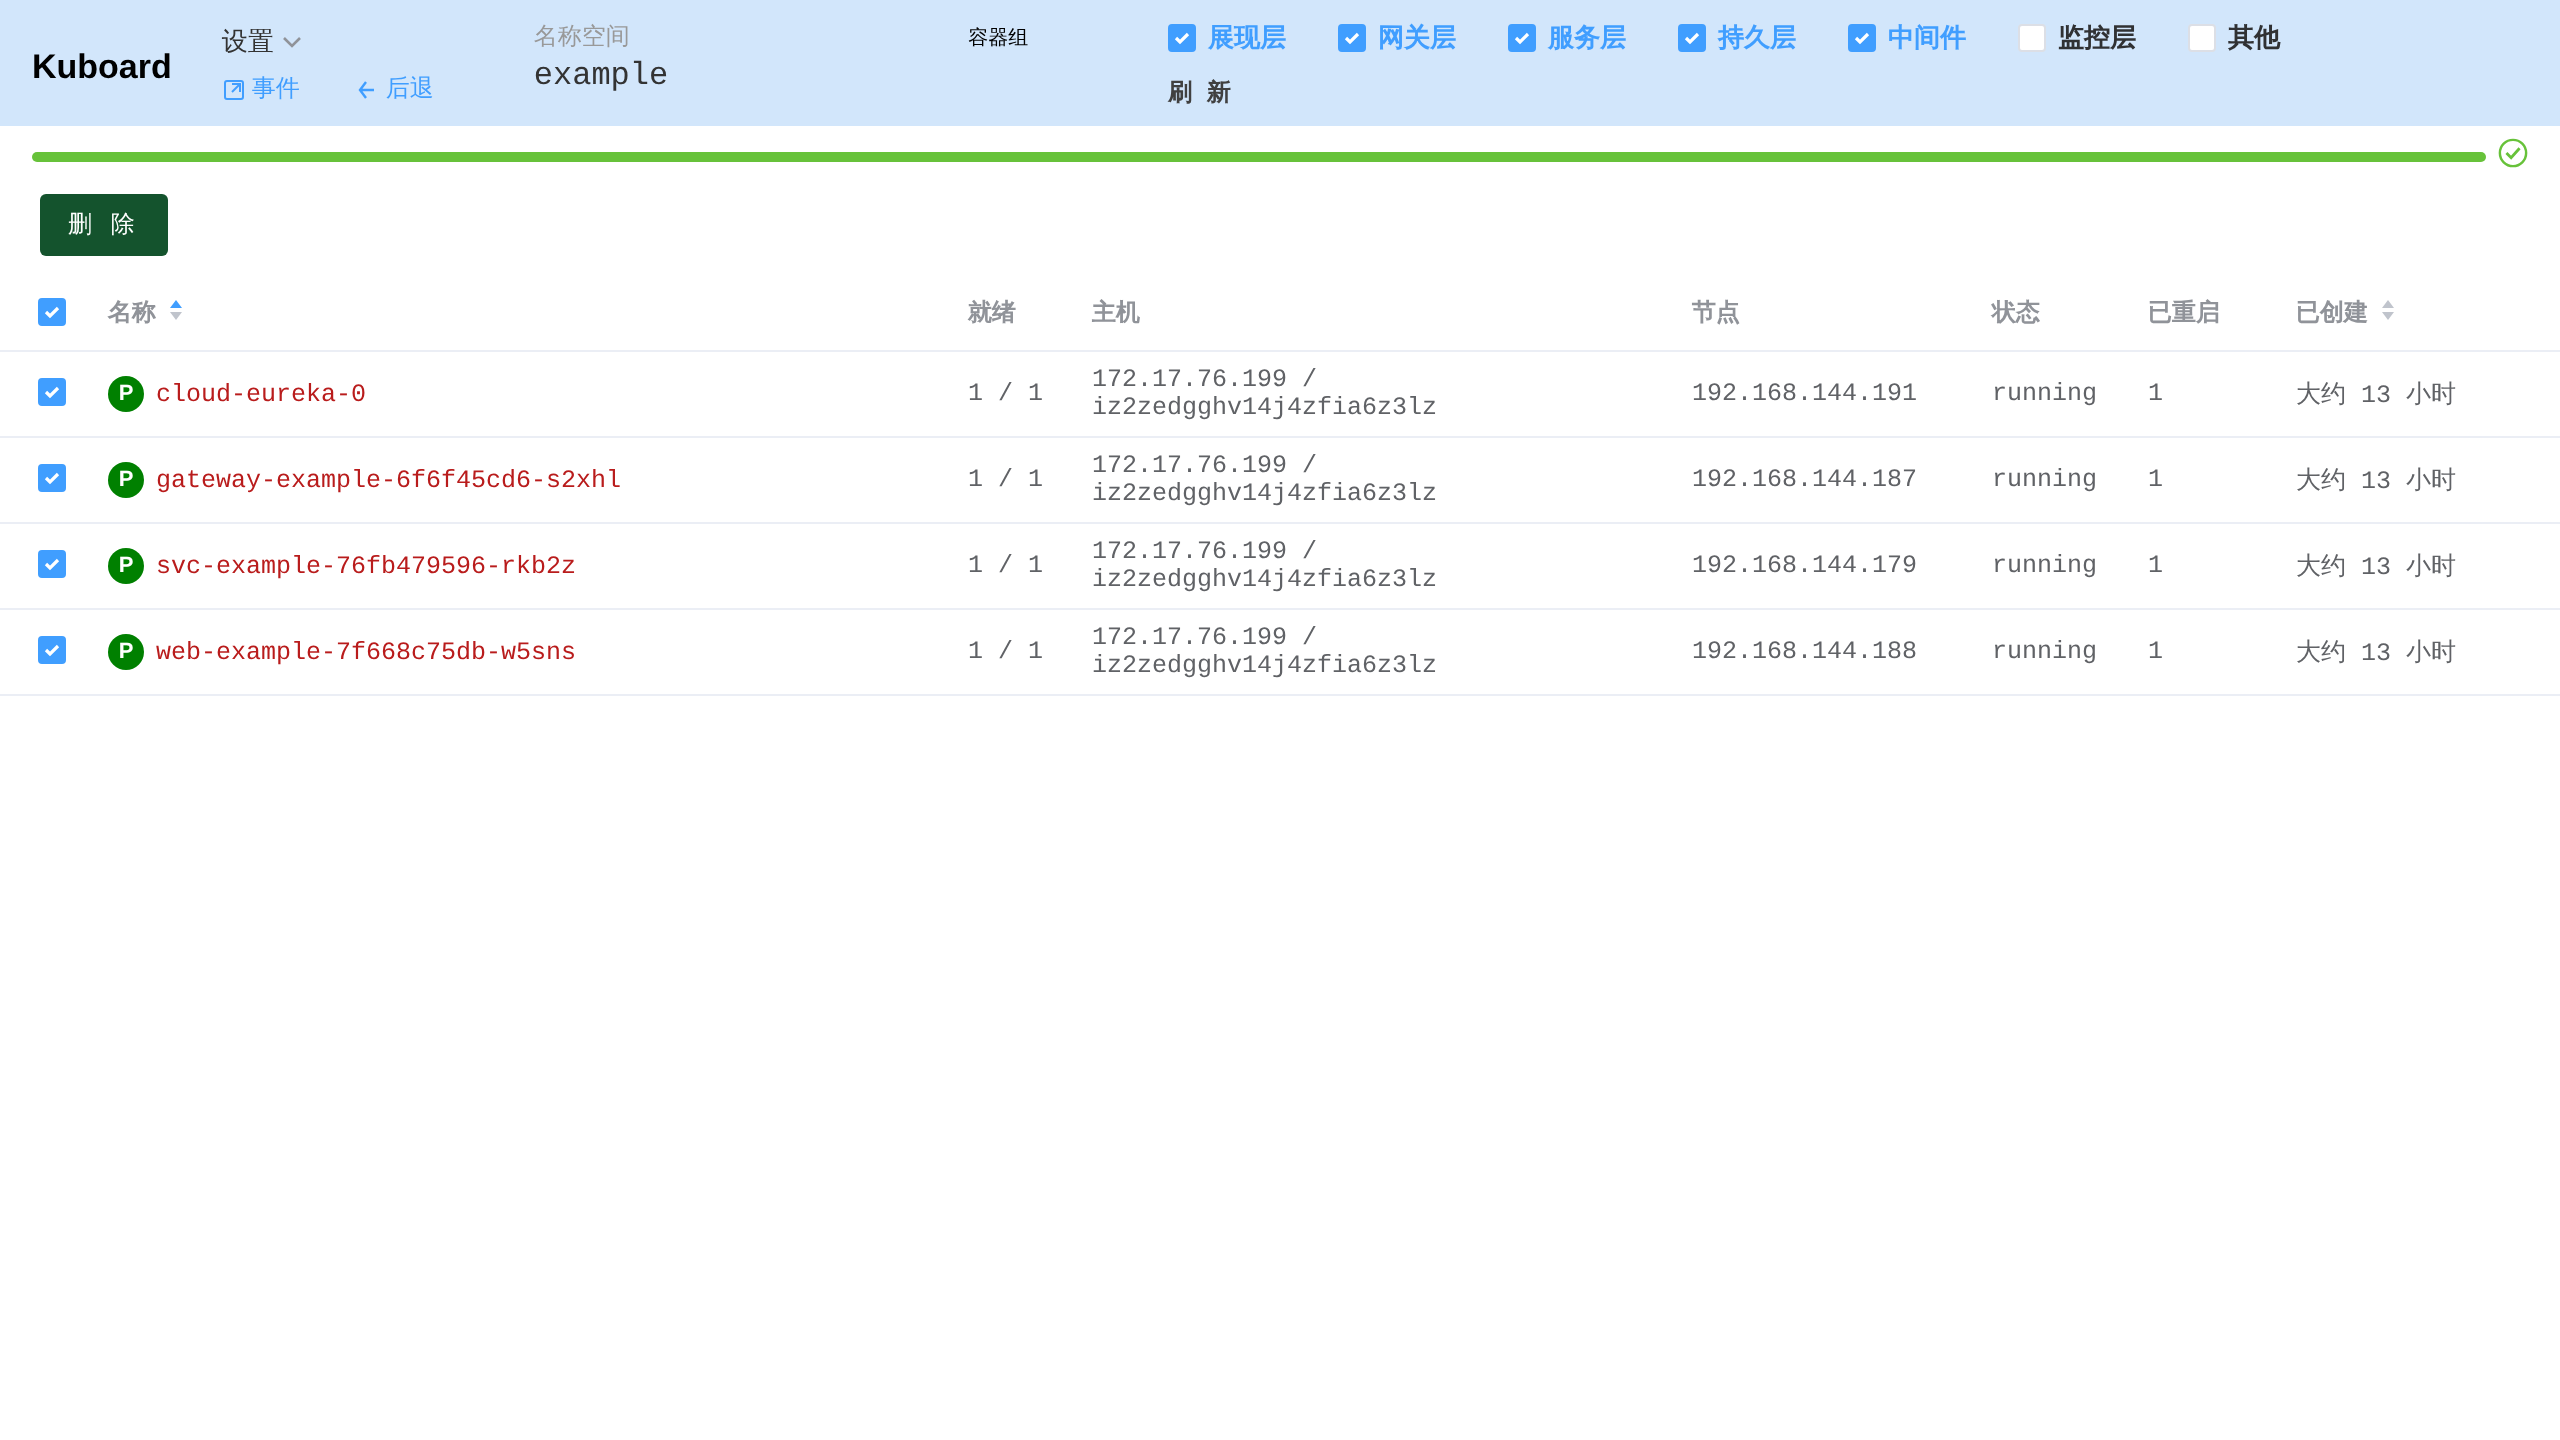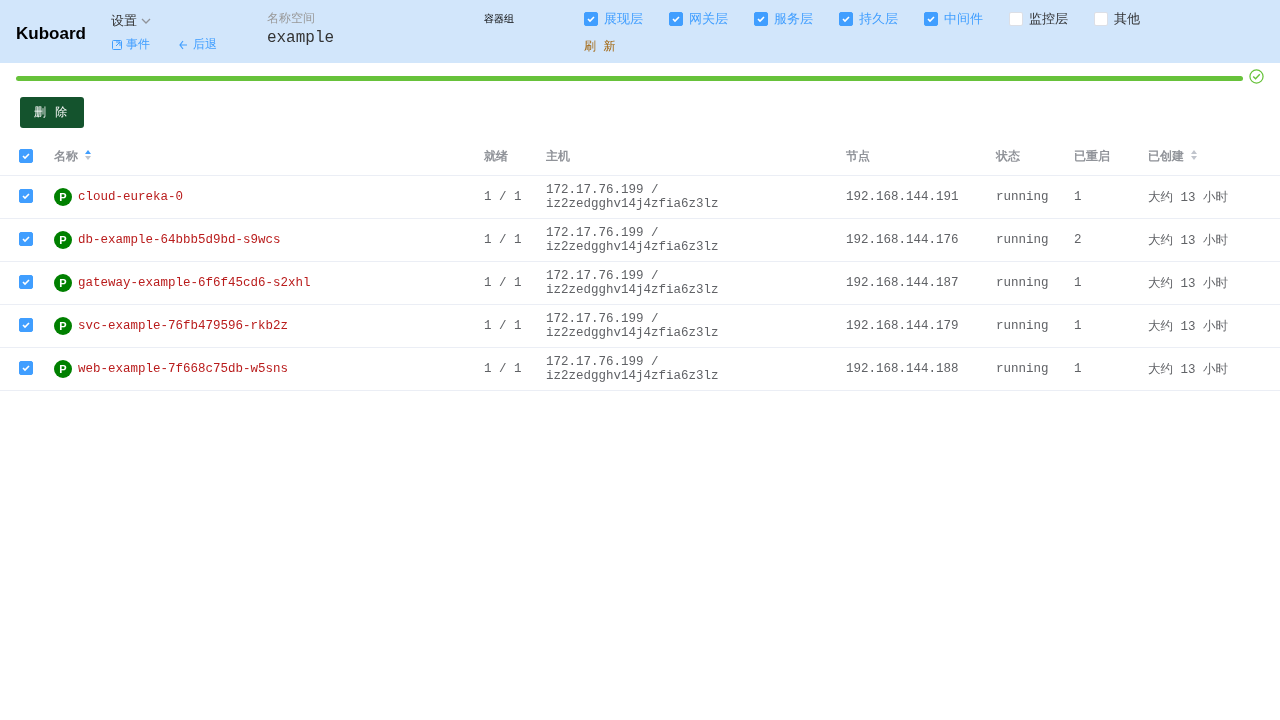--- a/index.html
+++ b/index.html
@@ -76,20 +76,21 @@
       font-size: 10px;
       color: #000;
       padding-top: 2px;
       margin-left: 130px;
     }
     .filters {
       display: flex;
       flex-direction:column;
       gap: 10px;
       margin-left: 50px;
+      font-weight: bold;
     }
     .filters-row {
       display: flex;
       gap: 26px;
     }
     .filter-item {
       display: inline-flex;
       align-items: center;
       gap: 6px;
       font-size: 13px;
@@ -106,21 +107,21 @@
       border-radius: 2px;
       background: #fff;
       display: inline-flex;
       align-items: center;
       justify-content: center;
     }
     .cb-box svg { display:block; }
     .filter-label-blue { color: #409eff; }
     .filter-label-dark { color: #303133; }
     .refresh-link {
-      color: #a16207;
+      color: #404040;
       font-size: 12px;
       cursor: pointer;
       letter-spacing: 2px;
     }
     .progress-wrap {
       display: flex;
       align-items: center;
       gap: 6px;
       padding: 6px 16px 4px 16px;
     }
@@ -377,34 +378,20 @@
         <td class="status-cell">running</td>
         <td class="restart-cell">1</td>
         <td>大约 13 小时</td>
       </tr>
       <tr>
         <td><span class="row-cb">
             <svg width="10" height="10" viewBox="0 0 10 10">
               <path d="M2 5 L4 7 L8 3" fill="none" stroke="#fff" stroke-width="1.6"></path>
             </svg>
           </span></td>
-        <td class="name-cell"><span class="pod-badge">P</span><span class="pod-link">db-example-64bbb5d9bd-s9wcs</span></td>
-        <td class="ready-cell">1 / 1</td>
-        <td class="host-cell">172.17.76.199 / iz2zedgghv14j4zfia6z3lz</td>
-        <td class="node-cell">192.168.144.176</td>
-        <td class="status-cell">running</td>
-        <td class="restart-cell">2</td>
-        <td>大约 13 小时</td>
-      </tr>
-      <tr>
-        <td><span class="row-cb">
-            <svg width="10" height="10" viewBox="0 0 10 10">
-              <path d="M2 5 L4 7 L8 3" fill="none" stroke="#fff" stroke-width="1.6"></path>
-            </svg>
-          </span></td>
         <td class="name-cell"><span class="pod-badge">P</span><span class="pod-link">gateway-example-6f6f45cd6-s2xhl</span></td>
         <td class="ready-cell">1 / 1</td>
         <td class="host-cell">172.17.76.199 / iz2zedgghv14j4zfia6z3lz</td>
         <td class="node-cell">192.168.144.187</td>
         <td class="status-cell">running</td>
         <td class="restart-cell">1</td>
         <td>大约 13 小时</td>
       </tr>
       <tr>
         <td><span class="row-cb">

